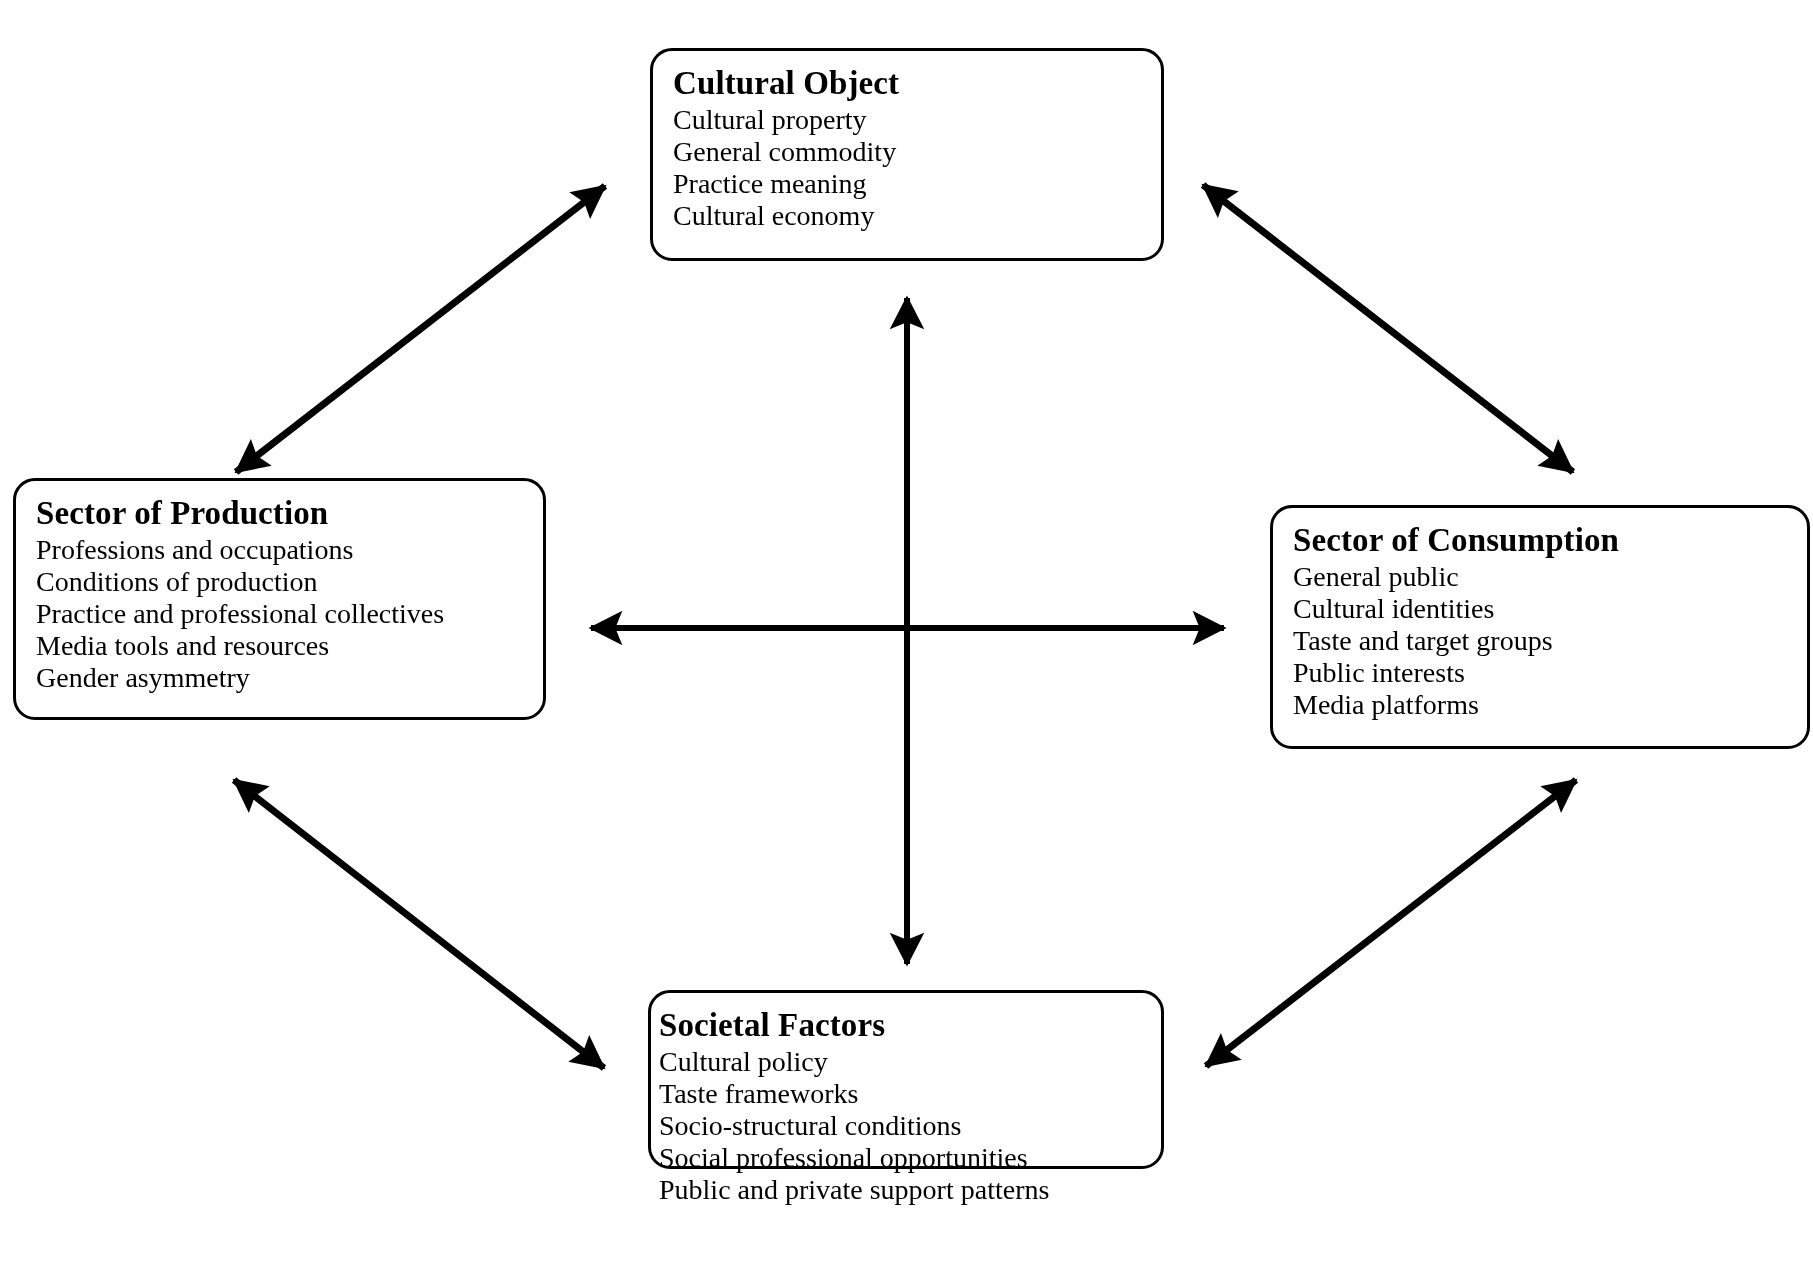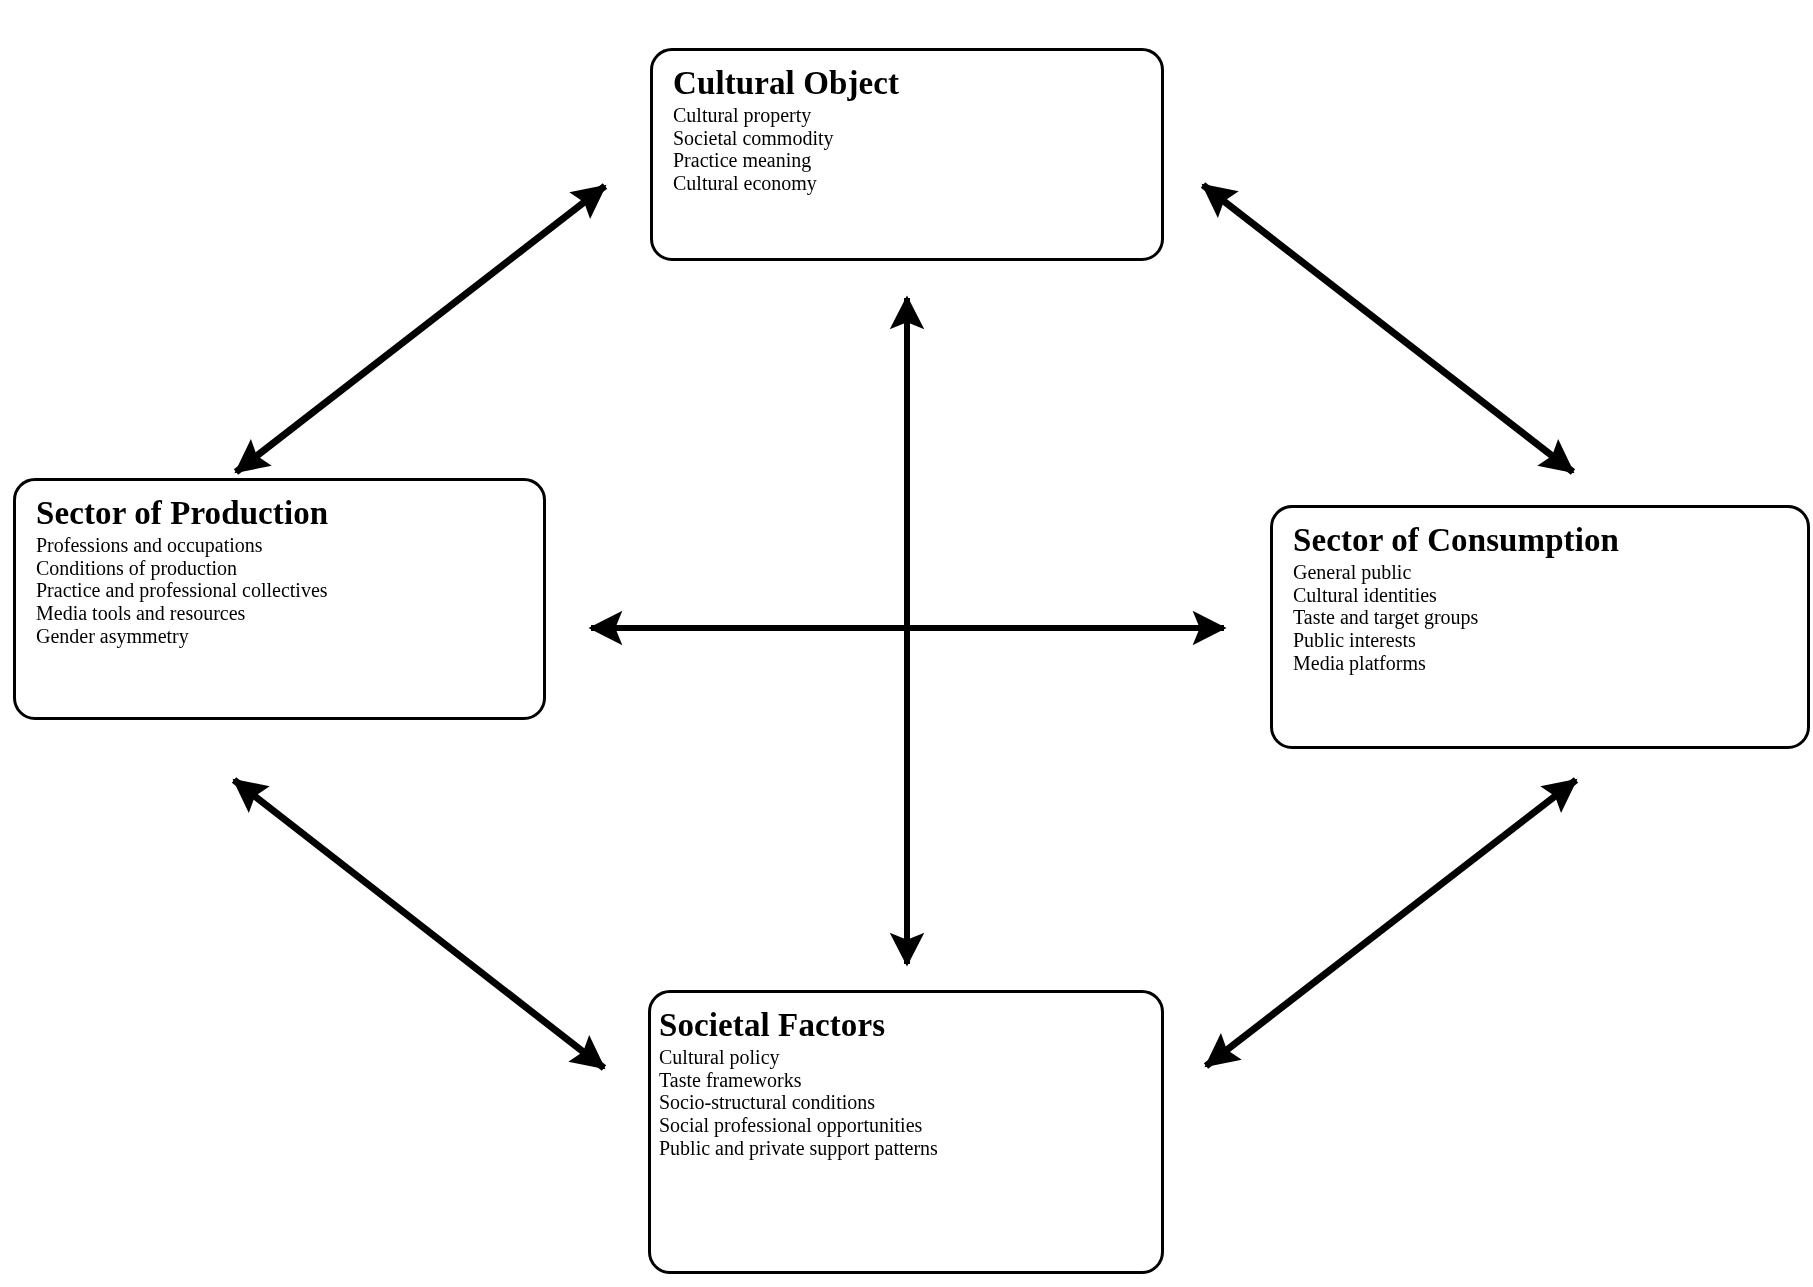--- a/index.html
+++ b/index.html
@@ -40,30 +40,30 @@
   .node-title {
     font-weight: bold;
     font-size: 33px;
     line-height: 1.14;
     letter-spacing: 0.1px;
     white-space: nowrap;
     margin-bottom: 1px;
   }
   .node-item {
     font-weight: normal;
-    font-size: 20px;
+    font-size: 28px;
     line-height: 1.145;
     white-space: nowrap;
   }
 
   
   #box-cultural-object   { left: 650px;  top: 48px;   width: 514px;  height: 213px; }
   #box-sector-production { left: 13px;   top: 478px;  width: 533px;  height: 242px; }
   #box-sector-consumption{ left: 1270px; top: 505px;  width: 540px;  height: 244px; }
-  #box-societal-factors  { left: 648px;  top: 990px;  width: 516px;  height: 284px; padding-left: 8px; }
+  #box-societal-factors  { left: 648px;  top: 990px;  width: 516px;  height: 179px; padding-left: 8px; }
 
   
   #box-sector-production  { border-left-width: 3px; }
 </style>
 </head>
 <body>
 
 <div id="canvas">
 
   <svg id="arrow-layer" viewBox="0 0 1813 1287" width="1813" height="1287" xmlns="http://www.w3.org/2000/svg">
@@ -85,21 +85,21 @@
     <line x1="1203" y1="185" x2="1573" y2="472" stroke="#000000" stroke-width="7" marker-start="url(#ah-thin)" marker-end="url(#ah-thin)"></line>
 
     <line x1="234" y1="780" x2="604" y2="1068" stroke="#000000" stroke-width="7" marker-start="url(#ah-thin)" marker-end="url(#ah-thin)"></line>
 
     <line x1="1206" y1="1066" x2="1576" y2="780" stroke="#000000" stroke-width="7" marker-start="url(#ah-thin)" marker-end="url(#ah-thin)"></line>
   </svg>
 
   <div class="node-box" id="box-cultural-object">
     <div class="node-title">Cultural Object</div>
     <div class="node-item">Cultural property</div>
-    <div class="node-item">Societal commodity</div>
+    <div class="node-item">General commodity</div>
     <div class="node-item">Practice meaning</div>
     <div class="node-item">Cultural economy</div>
   </div>
 
   <div class="node-box" id="box-sector-production">
     <div class="node-title">Sector of Production</div>
     <div class="node-item">Professions and occupations</div>
     <div class="node-item">Conditions of production</div>
     <div class="node-item">Practice and professional collectives</div>
     <div class="node-item">Media tools and resources</div>

